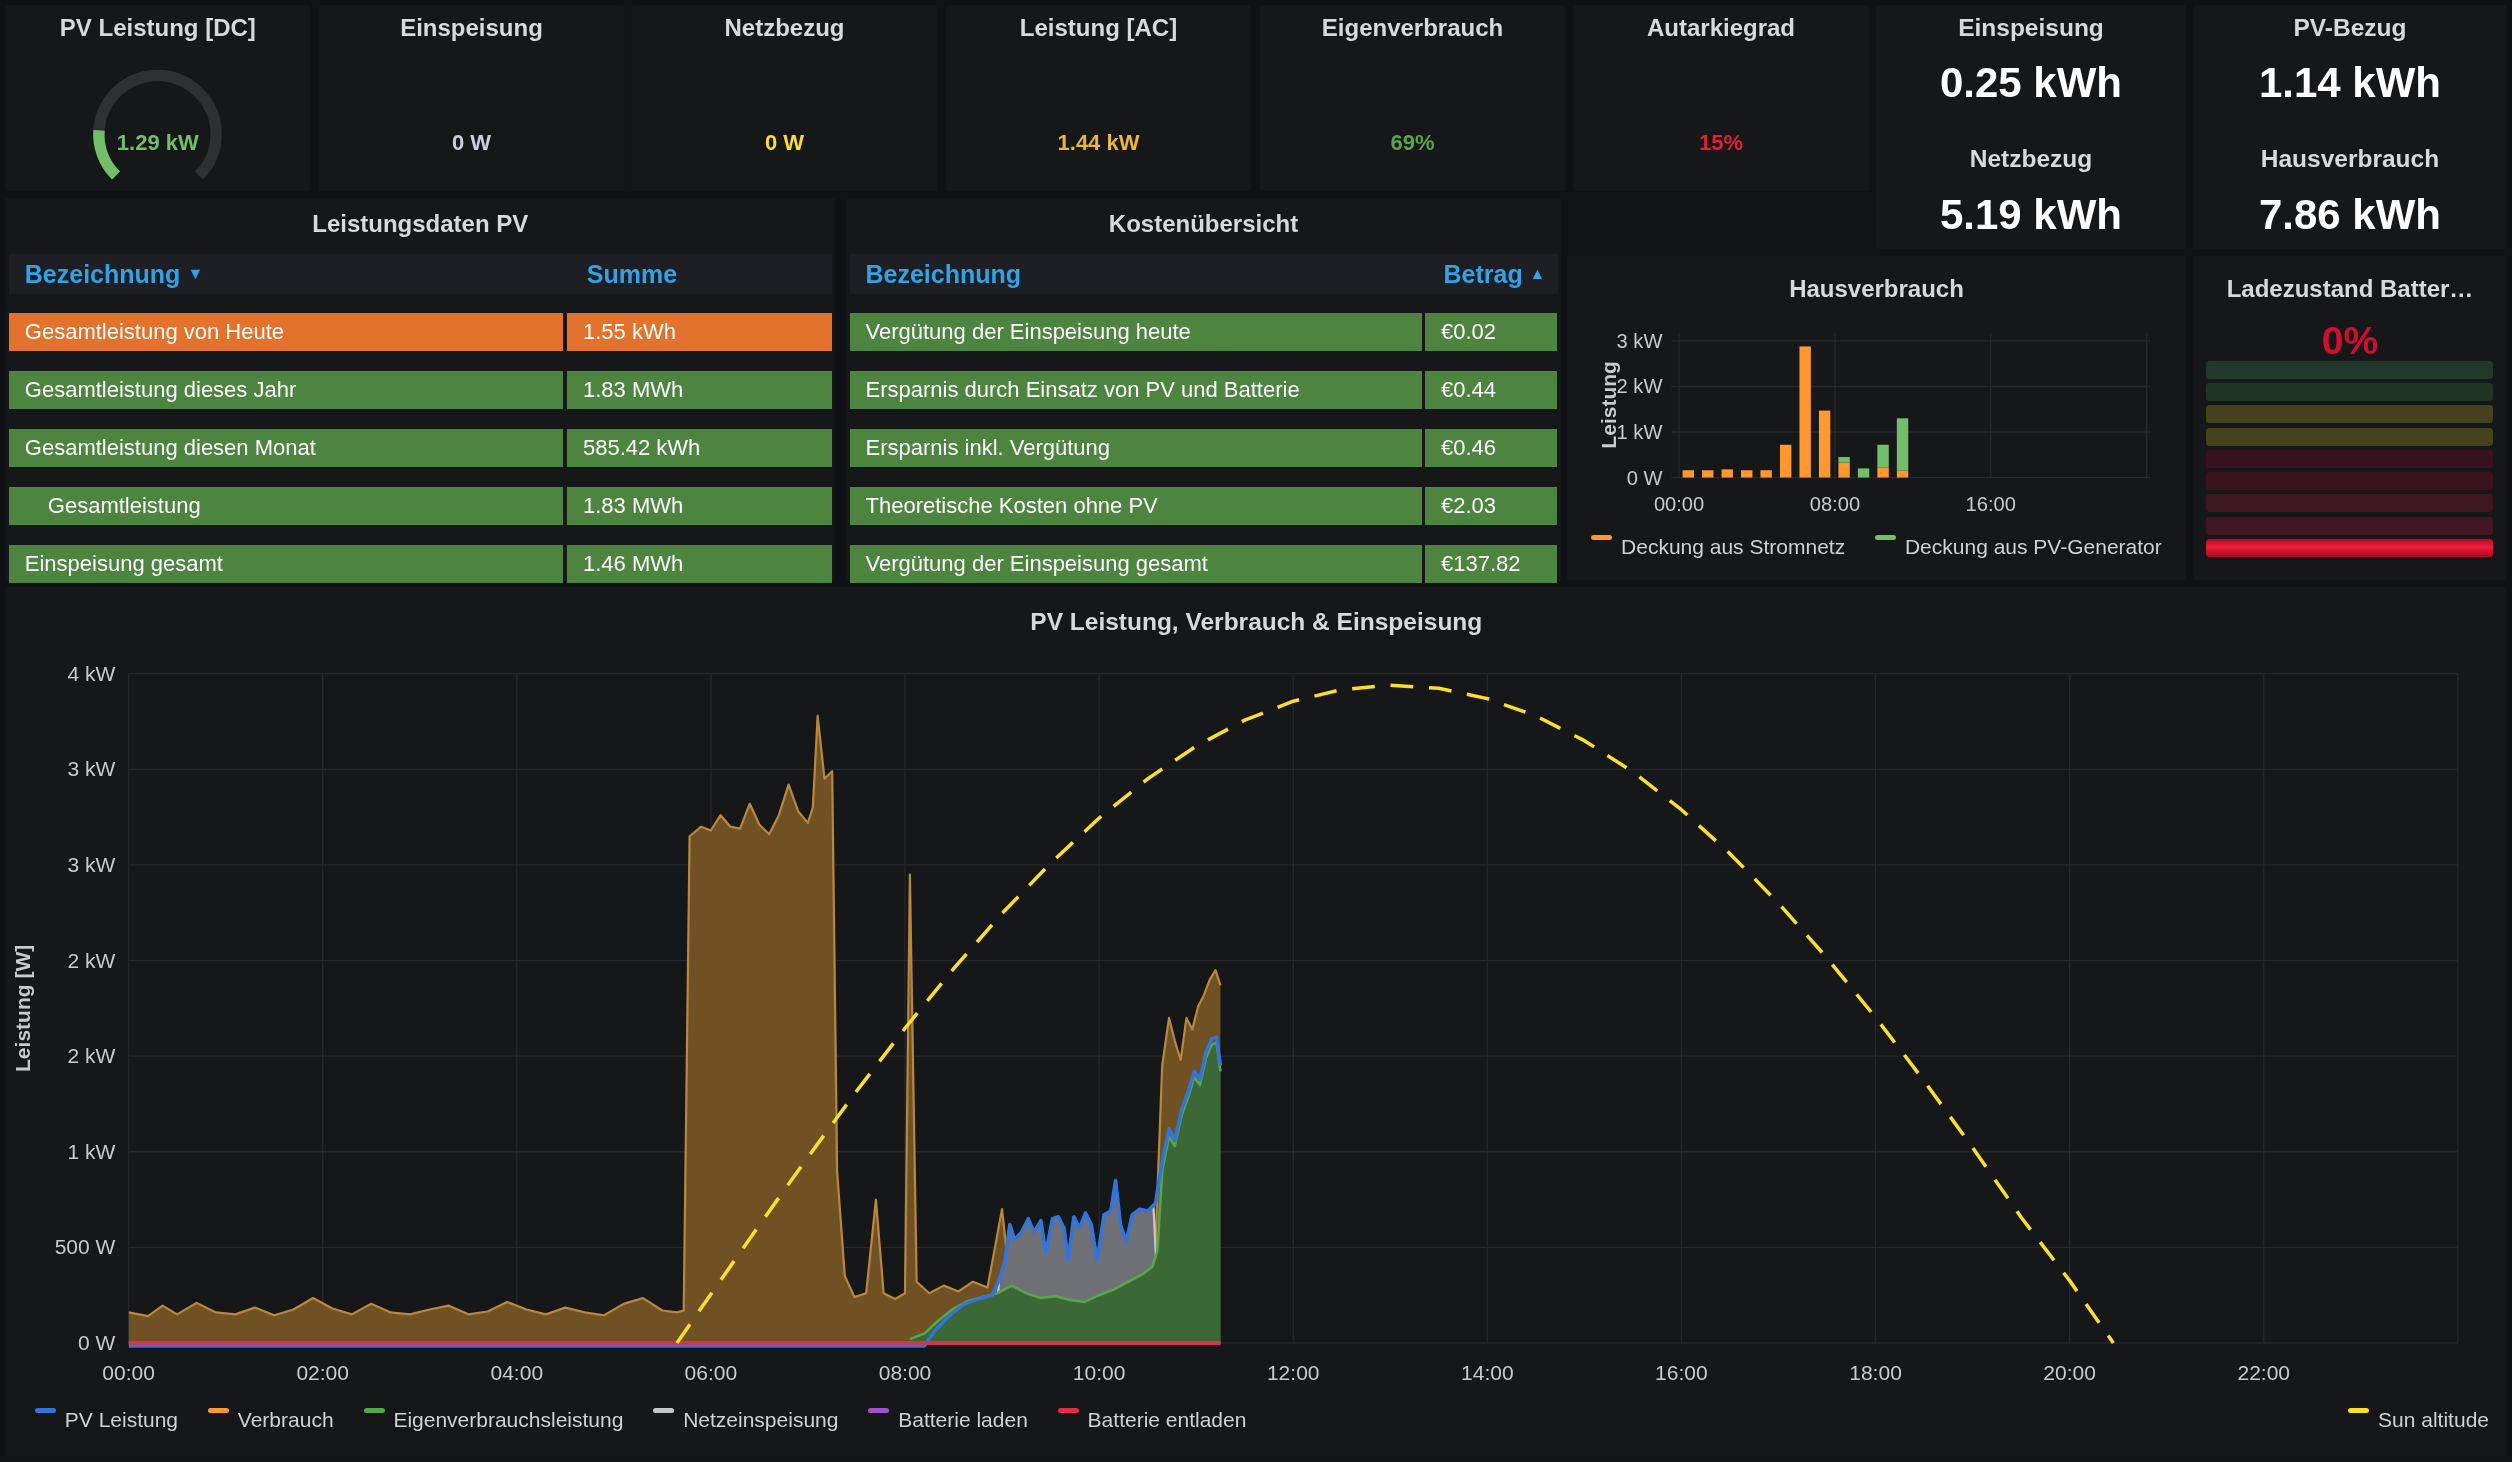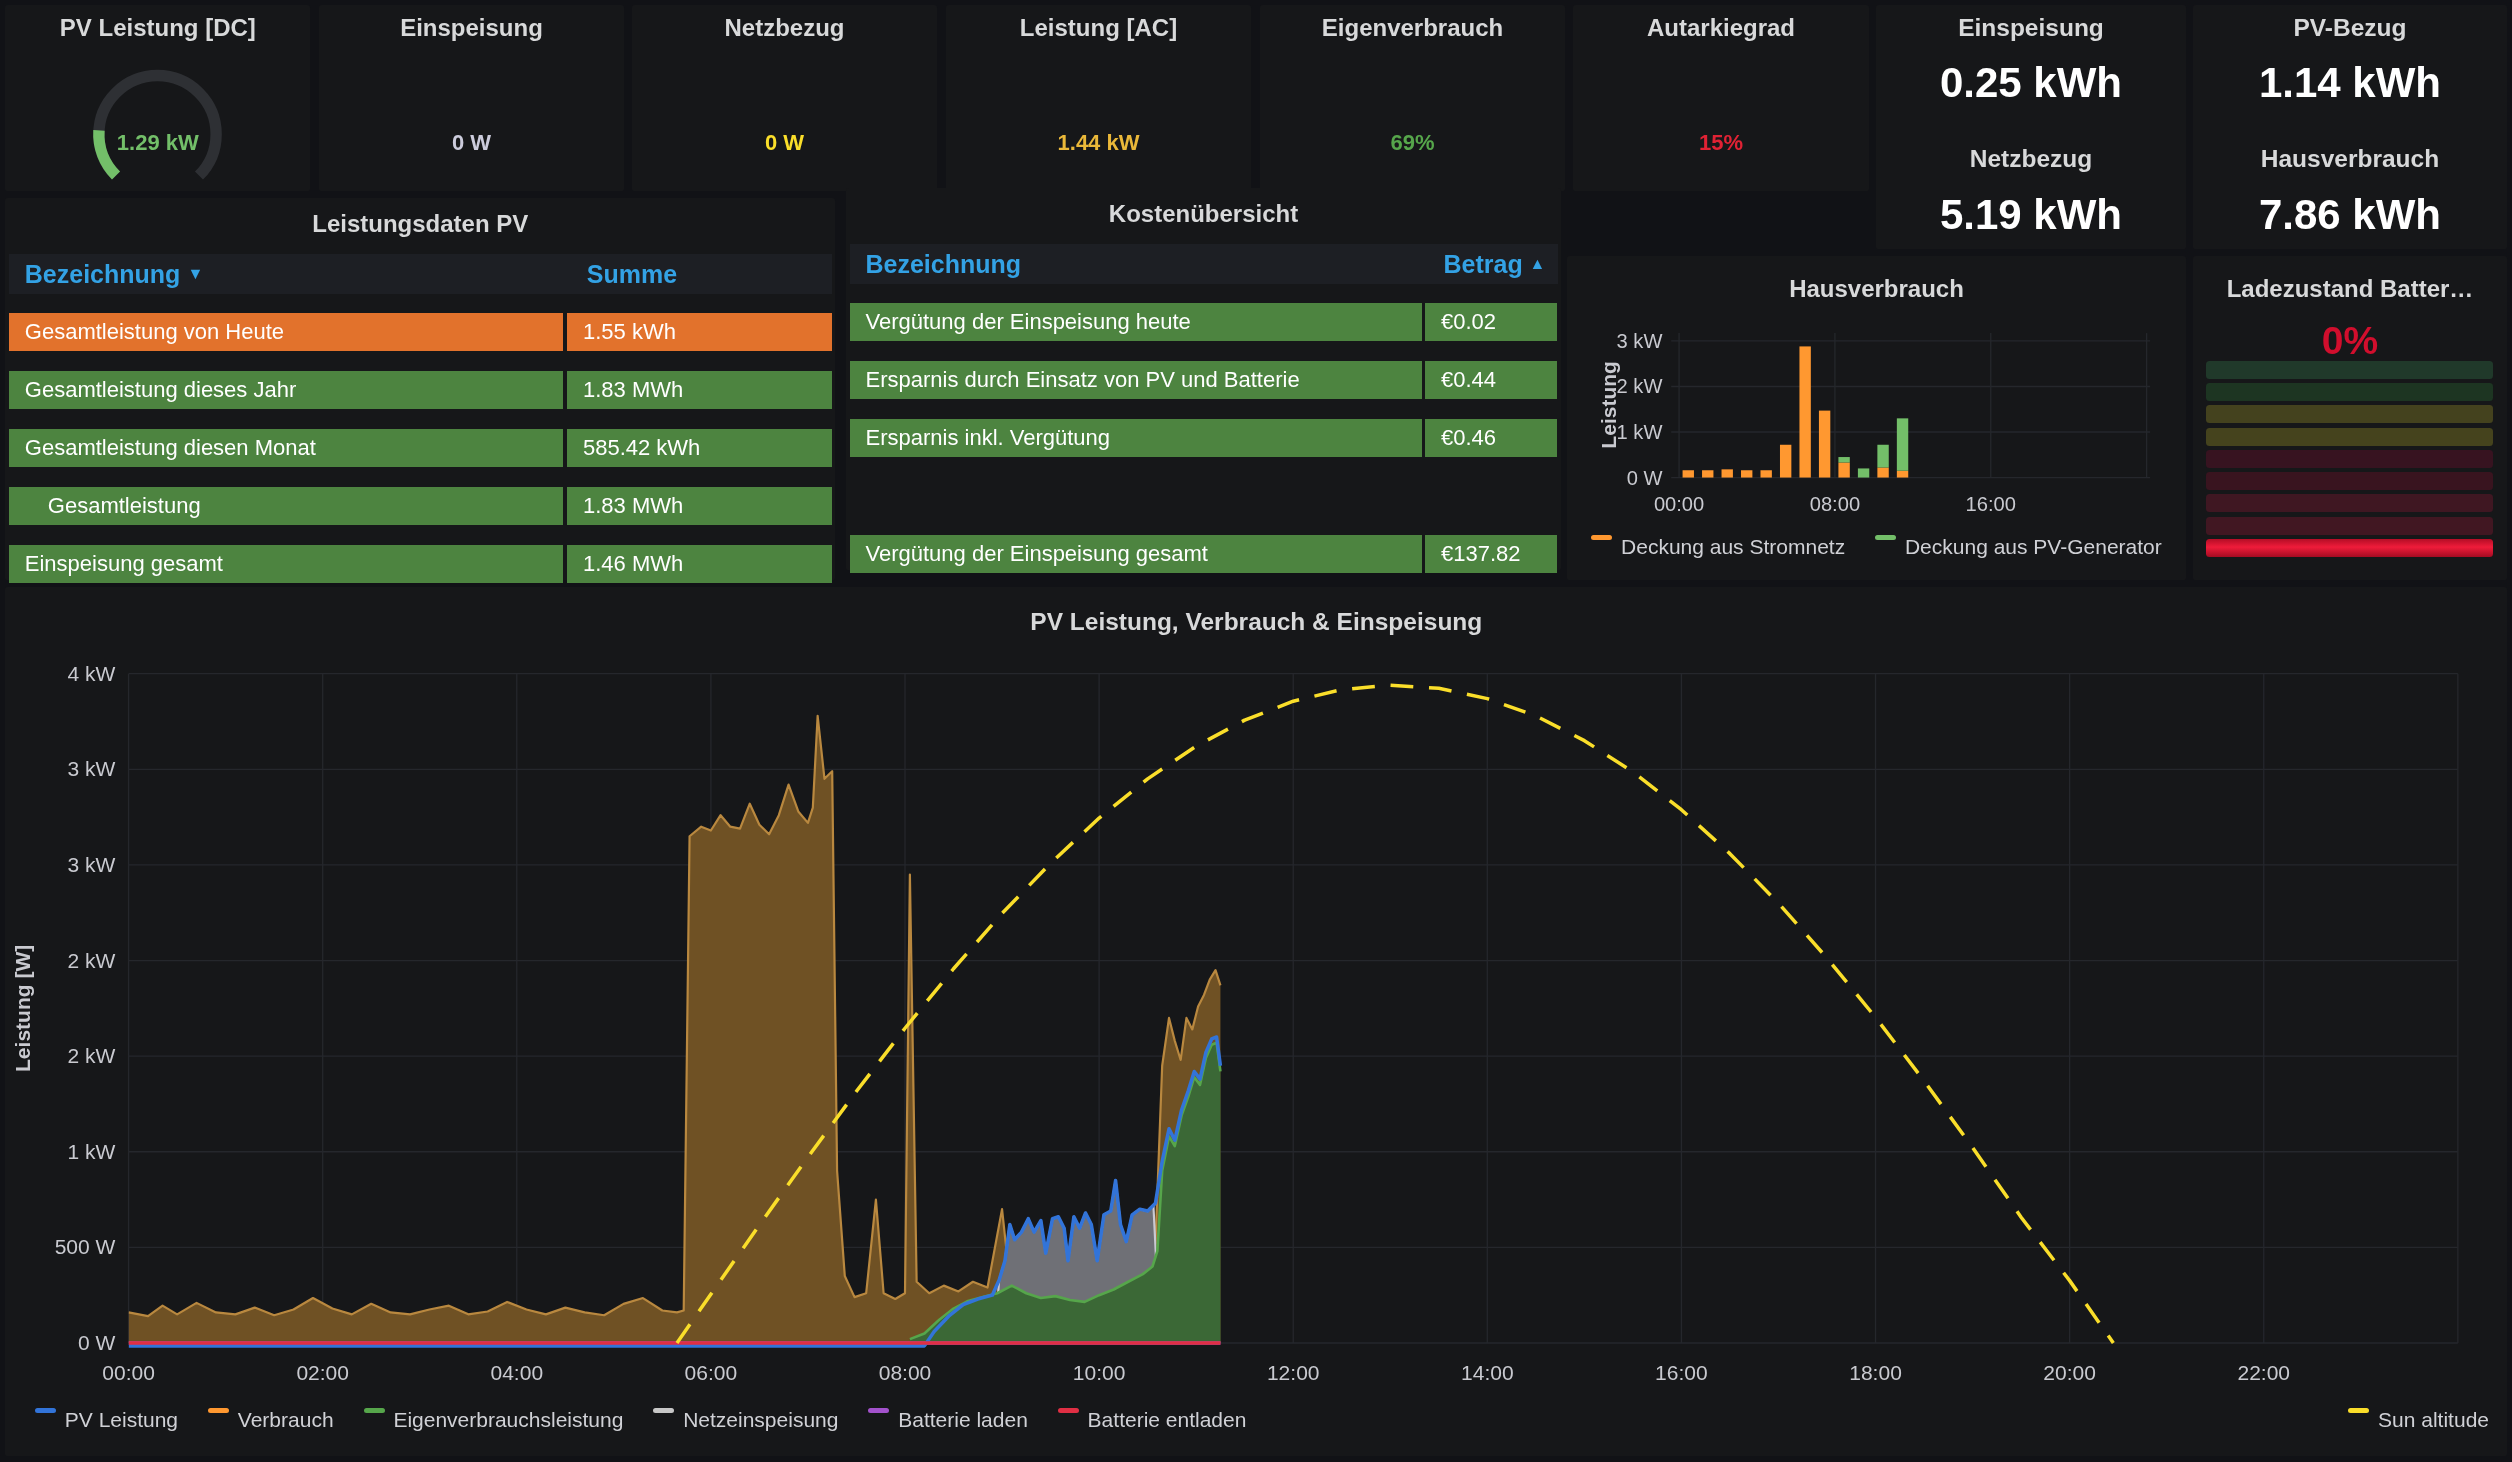--- a/index.html
+++ b/index.html
@@ -107,38 +107,42 @@
   <div class="trow" style="left:3.5px;top:277px;width:823px">
     <div class="tcell" style="width: 555px; background: rgb(77, 132, 64); padding-left: 39px;">Gesamtleistung</div>
     <div class="tcell" style="width: 265px; margin-left: 3.5px; background: rgb(77, 132, 64);">1.83 MWh</div>
   </div>
   <div class="trow" style="left:3.5px;top:335px;width:823px">
     <div class="tcell" style="width: 555px; background: rgb(77, 132, 64);">Einspeisung gesamt</div>
     <div class="tcell" style="width: 265px; margin-left: 3.5px; background: rgb(77, 132, 64);">1.46 MWh</div>
   </div>
 </div>
 
-<div class="panel" style="left:846px;top:188px;width:715px;height:382px">
+<div class="panel" style="left:846px;top:198px;width:715px;height:382px">
   <div class="panel-title" style="top:12.3px">Kostenübersicht</div>
   <div class="thead">
     <span class="th" style="padding-left:16px">Bezeichnung</span>
     <span class="th" style="position:absolute;left:594px">Betrag</span>
     <span class="sort-icon" style="position:absolute;left:673px">▲</span>
   </div>
   <div class="trow" style="left:3.5px;top:103px;width:708px">
     <div class="tcell" style="width: 572px; background: rgb(77, 132, 64);">Vergütung der Einspeisung heute</div>
     <div class="tcell" style="width: 132px; margin-left: 3.5px; background: rgb(77, 132, 64);">€0.02</div>
   </div>
   <div class="trow" style="left:3.5px;top:161px;width:708px">
     <div class="tcell" style="width: 572px; background: rgb(77, 132, 64);">Ersparnis durch Einsatz von PV und Batterie</div>
     <div class="tcell" style="width: 132px; margin-left: 3.5px; background: rgb(77, 132, 64);">€0.44</div>
   </div>
   <div class="trow" style="left:3.5px;top:219px;width:708px">
     <div class="tcell" style="width: 572px; background: rgb(77, 132, 64);">Ersparnis inkl. Vergütung</div>
     <div class="tcell" style="width: 132px; margin-left: 3.5px; background: rgb(77, 132, 64);">€0.46</div>
+  </div>
+  <div class="trow" style="left:3.5px;top:277px;width:708px">
+    <div class="tcell" style="width: 572px; background: rgb(77, 132, 64);">Theoretische Kosten ohne PV</div>
+    <div class="tcell" style="width: 132px; margin-left: 3.5px; background: rgb(77, 132, 64);">€2.03</div>
   </div>
   <div class="trow" style="left:3.5px;top:335px;width:708px">
     <div class="tcell" style="width: 572px; background: rgb(77, 132, 64);">Vergütung der Einspeisung gesamt</div>
     <div class="tcell" style="width: 132px; margin-left: 3.5px; background: rgb(77, 132, 64);">€137.82</div>
   </div>
 </div>
 
 <div class="panel" style="left:1567px;top:256px;width:619px;height:324px">
   <div class="panel-title" style="top:19px">Hausverbrauch</div>
   <div class="legend" style="left:0;right:0;top:279px;justify-content:center">

